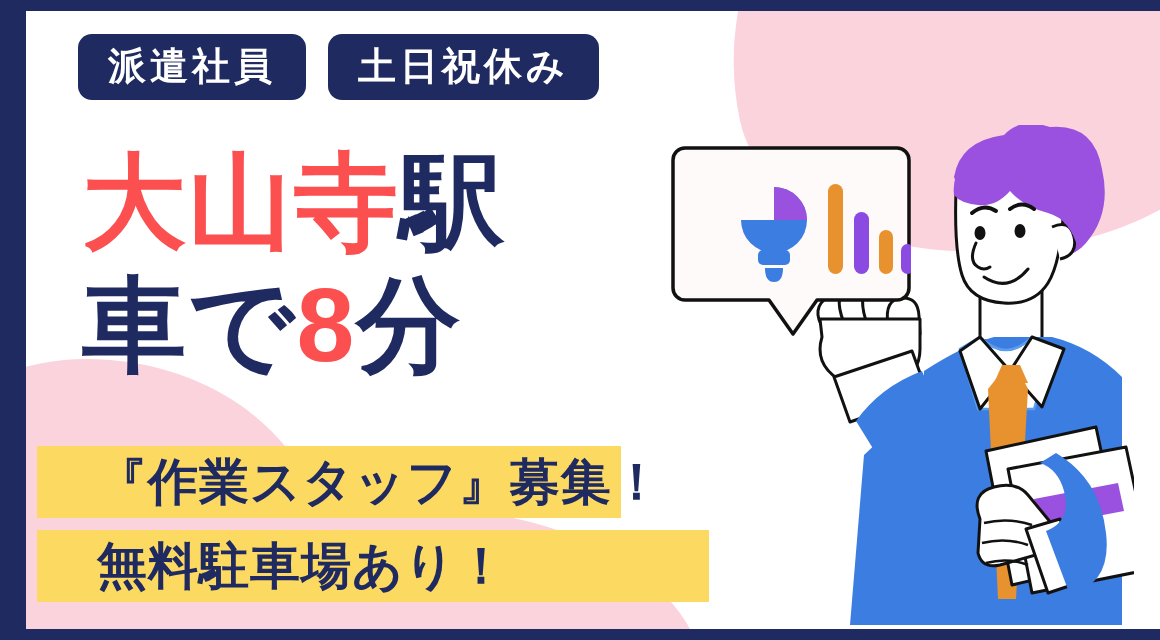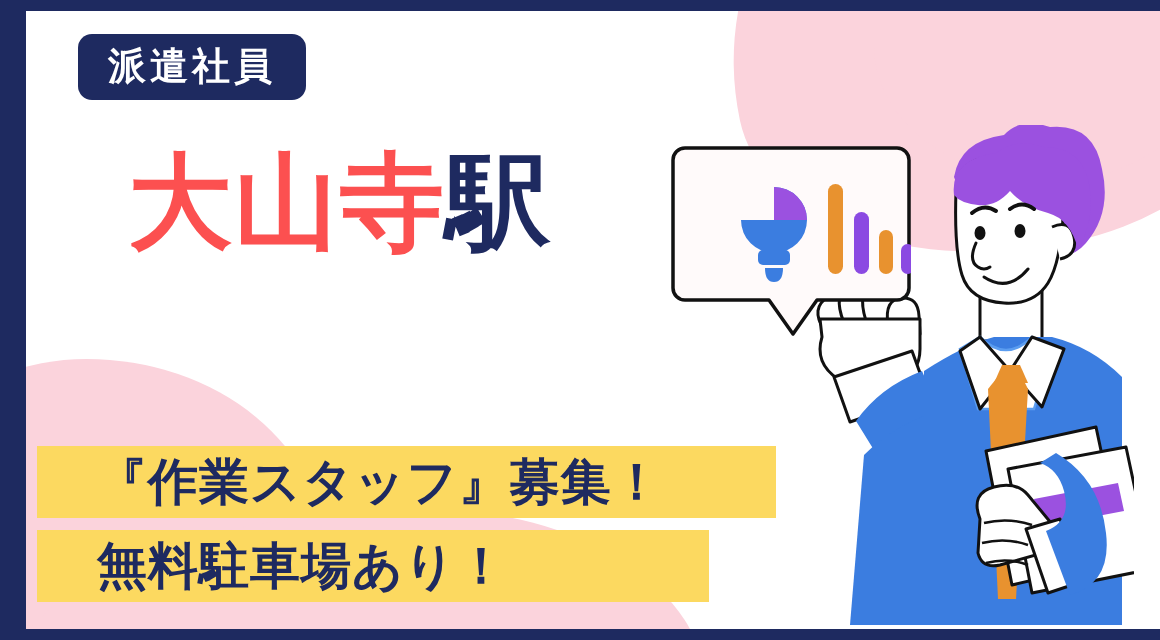--- a/index.html
+++ b/index.html
@@ -93,33 +93,33 @@
     left:56px; top:130px;
     z-index:6;
   }
   .hl-line {
     font-size:104px;
     font-weight:bold;
     line-height:1.18;
     letter-spacing:2px;
     white-space:nowrap;
   }
-  .hl-red  { color:#fc5050;margin-left:46px; }
+  .hl-red  { color:#fc5050; }
   .hl-navy { color:#1e2a60; }
 
   
   .band {
     position:absolute;
     left:11px;
     background:#fcd960;
     z-index:6;
     display:flex;
     align-items:center;
   }
-  .band-1 { top:435px; height:72px; width:739px; }
+  .band-1 { top:435px; height:72px; width:584px; }
   .band-2 { top:519px; height:72px; width:672px; }
   .band-text {
     color:#1e2a60;
     font-size:50px;
     font-weight:bold;
     letter-spacing:1px;
     padding-left:60px;
     white-space:nowrap;
     line-height:1;
   }
@@ -225,27 +225,31 @@
           <rect x="157" y="40" width="15" height="90" rx="7.5" fill="#e8922f"></rect>
           <rect x="183" y="68" width="15" height="62" rx="7.5" fill="#8b4ae2"></rect>
           <rect x="208" y="86" width="14" height="44" rx="7" fill="#e8922f"></rect>
           <rect x="230" y="100" width="13" height="30" rx="6.5" fill="#8b4ae2"></rect>
         </g>
       </svg>
     </div>
 
     <div class="badges">
       <span class="badge">派遣社員</span>
+      <span class="badge">土日祝休み</span>
     </div>
 
 
     <div class="headline">
       <div class="hl-line">
         <span class="hl-red">大山寺</span><span class="hl-navy">駅</span>
       </div>
+      <div class="hl-line">
+        <span class="hl-navy">車で</span><span class="hl-red">8</span><span class="hl-navy">分</span>
+      </div>
     </div>
 
     <div class="band band-1">
       <span class="band-text">『作業スタッフ』募集！</span>
     </div>
     <div class="band band-2">
       <span class="band-text">無料駐車場あり！</span>
     </div>
 
   </div>

